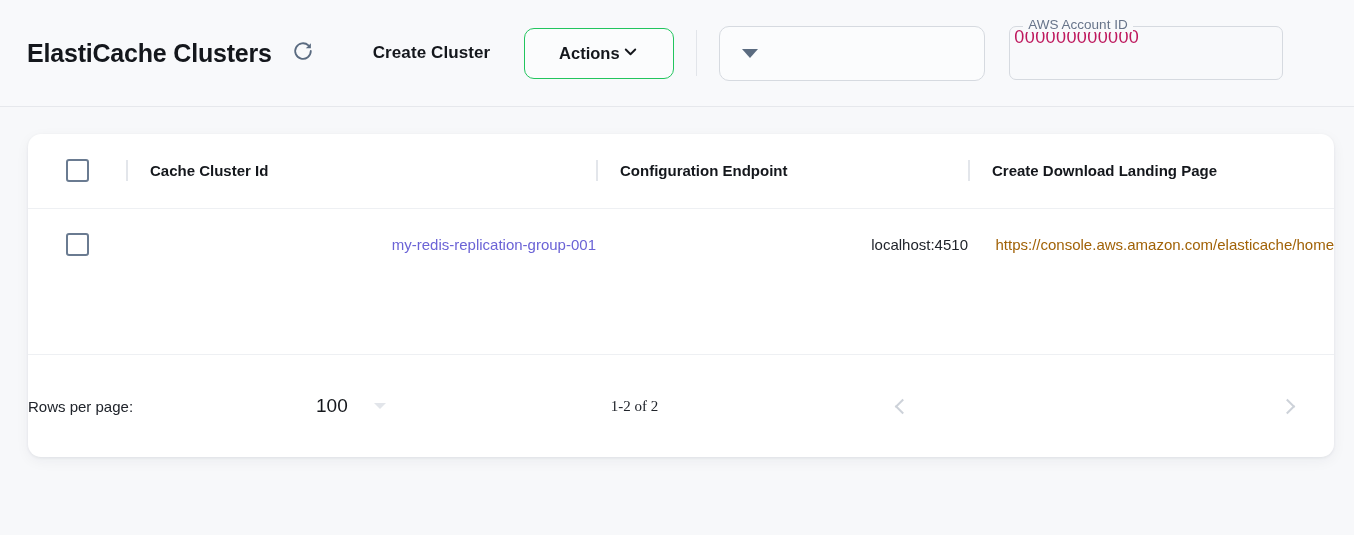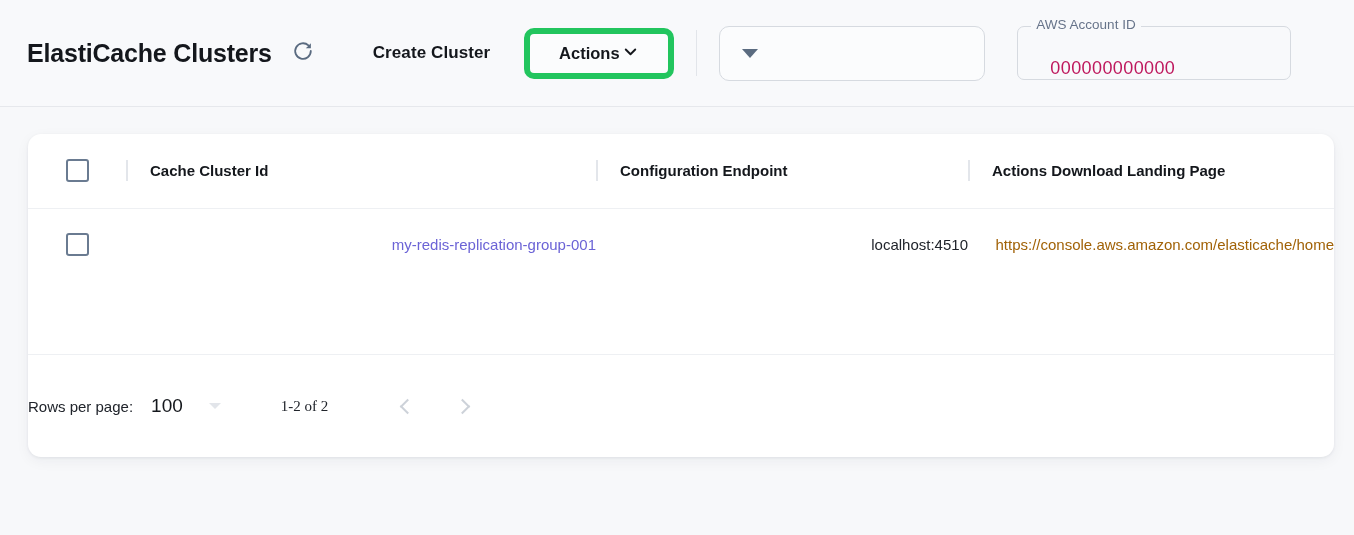--- a/index.html
+++ b/index.html
@@ -46,21 +46,21 @@
     font-weight: 700;
     color: #14171c;
     white-space: nowrap;
     cursor: pointer;
     letter-spacing: 0.1px;
   }
   .actions-btn {
     margin-left: 34px;
     width: 150px;
     height: 51px;
-    border: 6px solid #22c55e;
+    border: 1px solid #22c55e;
     border-radius: 10px;
     background: #fbfcfd;
     display: flex;
     align-items: center;
     justify-content: center;
     gap: 1px;
     cursor: pointer;
   }
   .actions-btn .label {
     font-size: 16.5px;
@@ -91,29 +91,29 @@
     flex: 1;
   }
   .tri-down {
     width: 0; height: 0;
     border-left: 8px solid transparent;
     border-right: 8px solid transparent;
     border-top: 9px solid #5a6b80;
   }
   .account-field {
     position: relative;
-    margin-left: 32px;
+    margin-left: 24px;
     width: 274px;
     height: 54px;
     border: 1px solid #d6dae0;
     border-radius: 7px;
     background: transparent;
     display: flex;
-    align-items: flex-end;
-    padding: 0 32px;
+    align-items: flex-start;
+    padding: 0 4px;
   }
   .account-field .legend {
     position: absolute;
     top: -9px;
     left: 13px;
     padding: 0 5px;
     background: #f8f9fb;
     font-size: 13.5px;
     color: #67748a;
     line-height: 1;
@@ -204,21 +204,21 @@
 
   
   .pager {
     position: absolute;
     left: 0; right: 0;
     top: 220px;
     height: 103px;
     border-top: 1px solid #eef0f3;
     display: flex;
     align-items: center;
-    justify-content: flex-start;
+    justify-content: space-between;
     padding-right: 23px;
     gap: 0;
   }
   .pager-label {
     font-size: 15px;
     color: #20242b;
     margin-right: 18px;
   }
   .rows-select {
     display: flex;
@@ -321,21 +321,21 @@
         </th>
         <th>
           <div class="th-inner">
             <span class="col-sep"></span>
             <span>Configuration Endpoint</span>
           </div>
         </th>
         <th>
           <div class="th-inner">
             <span class="col-sep"></span>
-            <span>Actions Download Landing Page</span>
+            <span>Create Download Landing Page</span>
           </div>
         </th>
       </tr>
     </thead>
 
     <tbody>
       <tr>
         <td>
           <div class="checkbox"></div>
         </td>

